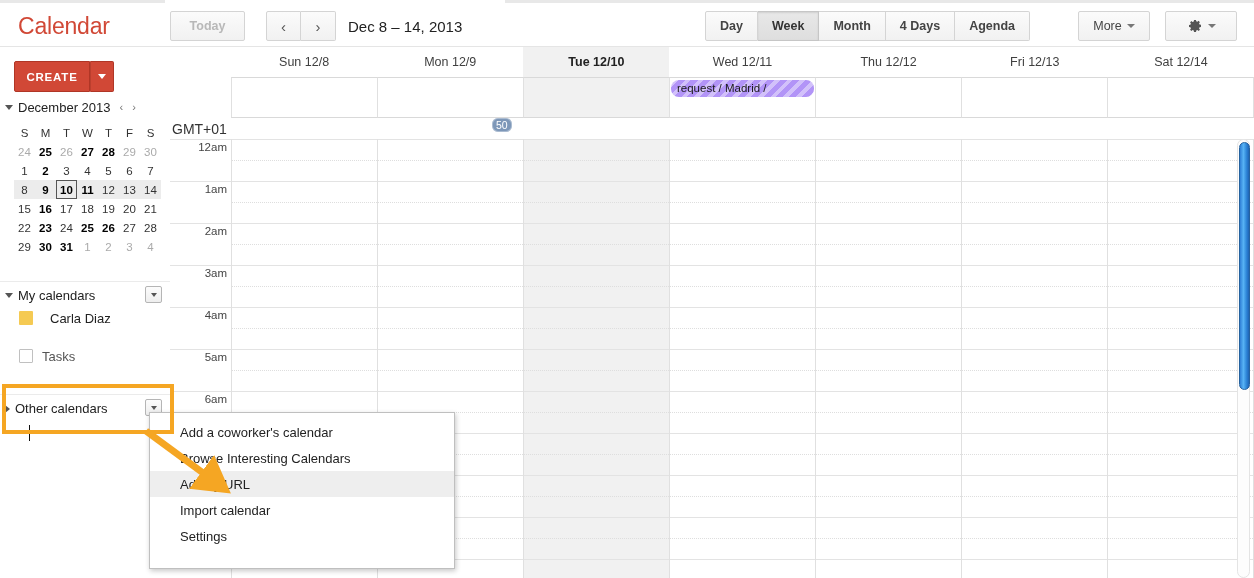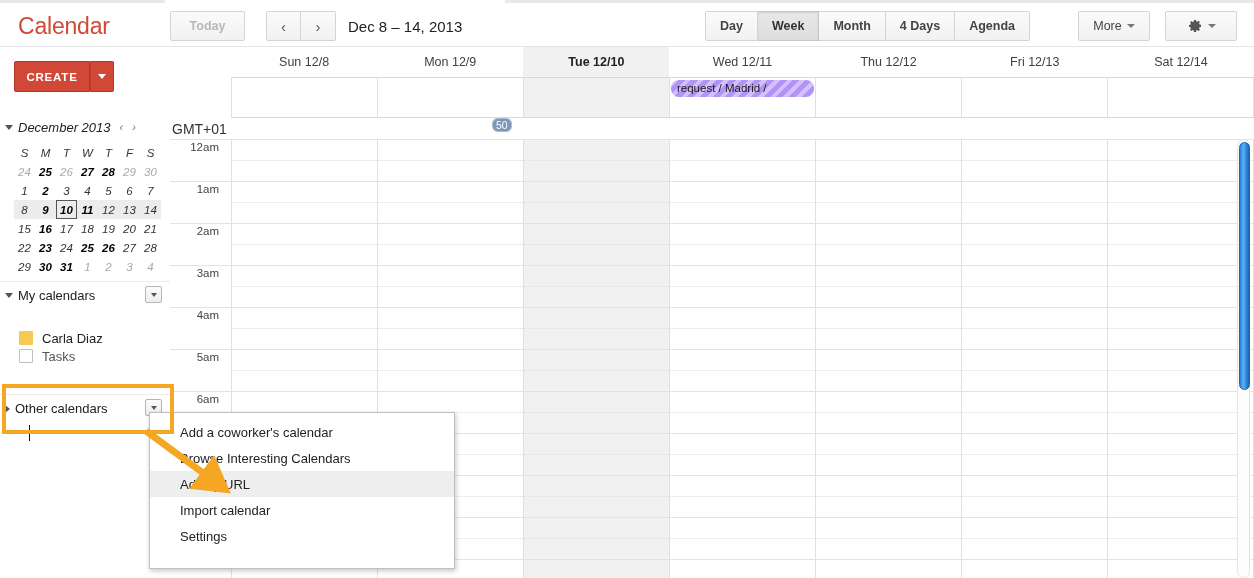--- a/index.html
+++ b/index.html
@@ -80,21 +80,21 @@
     background: #d14836; border: 1px solid #b03626; border-left: 1px solid #bb3f2e;
     border-radius: 0 2px 2px 0; width: 24px; height: 31px;
     display: flex; align-items: center; justify-content: center; cursor: pointer;
   }
   .caret-white {
     width: 0; height: 0; border-left: 4.5px solid transparent;
     border-right: 4.5px solid transparent; border-top: 5px solid #fff;
   }
 
   
-  .minical { position: absolute; left: 0; top: 68px; width: 170px; font-style: italic; }
+  .minical { position: absolute; left: 0; top: 48px; width: 170px; }
   .minical-head {
     display: flex; align-items: center; padding-left: 5px; height: 24px;
   }
   .tri {
     width: 0; height: 0; border-left: 4.5px solid transparent;
     border-right: 4.5px solid transparent; border-top: 5px solid #555;
     margin-right: 5px; cursor: pointer;
   }
   .tri-right {
     width: 0; height: 0; border-top: 4.5px solid transparent;
@@ -197,21 +197,21 @@
     padding: 1px 4px 1px 4px; border-radius: 6px; line-height: 12px;
     box-shadow: inset 0 0 0 1px rgba(255,255,255,0.35);
   }
 
   .timegrid {
     position: absolute; left: 0; top: 92px; width: 1084px; height: 439px;
     display: flex;
   }
   .tg-gutter { width: 61px; flex: none; position: relative; }
   .tg-hour-label {
-    position: absolute; right: 12px; font-size: 11.5px; color: #444;
+    position: absolute; right: 4px; font-size: 11.5px; color: #444;
     text-align: right; transform: translateY(-2px);
   }
   .tg-gutter .hline {
     position: absolute; left: 0; width: 61px; border-top: 1px solid #e3e3e3;
   }
   .tg-col {
     flex: 1; position: relative; border-left: 1px solid #e0e0e0;
   }
   .tg-col:last-of-type { border-right: 1px solid #e0e0e0; }
   .tg-col.today { background: #f1f1f1; }
@@ -401,21 +401,21 @@
     </div>
 
     <div class="callist-head" style="top:234px;">
       <span class="tri"></span>
       <span class="callist-title">My calendars</span>
       <span class="cal-dd">
         <span class="caret-sm"></span>
       </span>
     </div>
 
-    <div class="cal-row" style="top:276px;">
+    <div class="cal-row" style="top:256px;gap:8px;">
       <span class="swatch" id="sw-carla" style="background: rgb(245, 202, 83);"></span>
       <span class="cal-name">Carla Diaz</span>
     </div>
 
     <div class="cal-row" style="top:294px;">
       <span class="swatch empty"></span>
       <span class="cal-name muted">Tasks</span>
     </div>
 
     <div class="callist-head" style="top:347px;">

